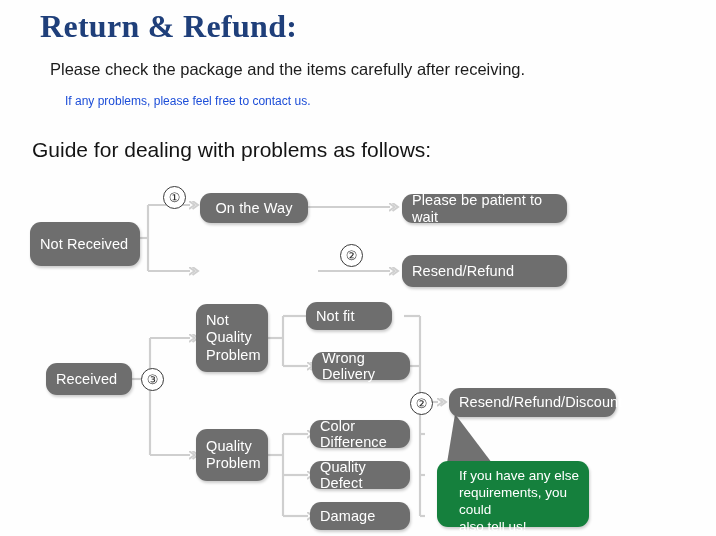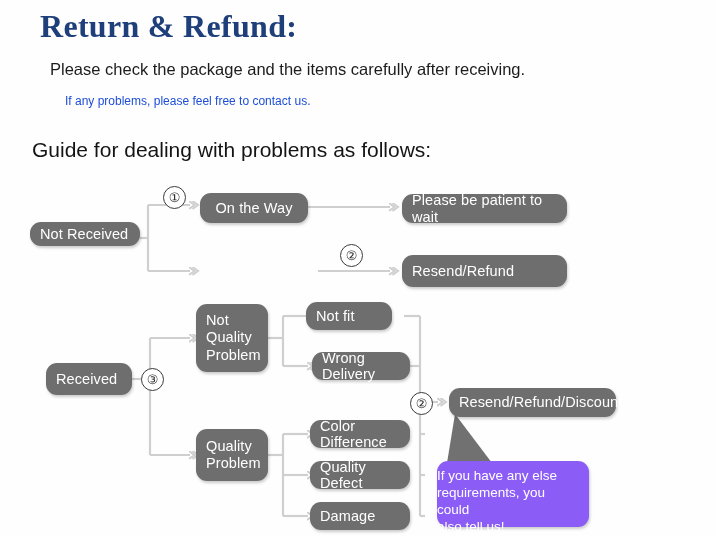--- a/index.html
+++ b/index.html
@@ -107,26 +107,26 @@
     align-items: center;
     justify-content: center;
     background: #ffffff;
     z-index: 4;
   }
 
   
   .callout {
     position: absolute;
     box-sizing: border-box;
-    background: #8b5cf6;
+    background: #15803d;
     color: #ffffff;
     border-radius: 11px;
     font-size: 13.5px;
     line-height: 1.25;
-    padding: 7px 9px 6px 0;
+    padding: 7px 9px 6px 22px;
     box-shadow: 1px 2px 3px rgba(0,0,0,0.20);
     white-space: pre-line;
     z-index: 3;
   }
 </style>
 </head>
 <body>
 
 <div id="page">
 
@@ -174,21 +174,21 @@
         <path d="M404,316 L420,316"></path>
         <path d="M420,366 L404,366"></path>
         <path d="M425,434 L420,434"></path>
         <path d="M425,475 L420,475"></path>
         <path d="M425,516 L420,516"></path>
         <path d="M420,316 L420,516"></path>
         <path d="M420,402 L438,402" marker-end="url(#ah)"></path>
       </g>
     </svg>
 
-    <div class="node" style="left:30px; top:222px; width:110px; height:24px;">Not Received</div>
+    <div class="node" style="left:30px; top:222px; width:110px; height:44px;">Not Received</div>
 
     <div class="node center" style="left:200px; top:193px; width:108px; height:30px;">On the Way</div>
 
 
     <div class="node" style="left:402px; top:194px; width:165px; height:29px;">Please be patient to wait</div>
 
     <div class="node" style="left:402px; top:255px; width:165px; height:32px;">Resend/Refund</div>
 
     <div class="node" style="left:46px; top:363px; width:86px; height:32px;">Received</div>
 

